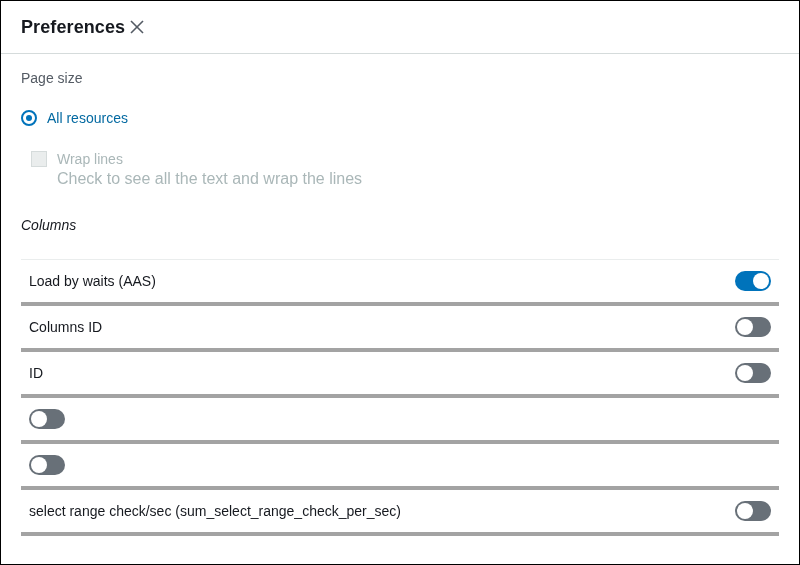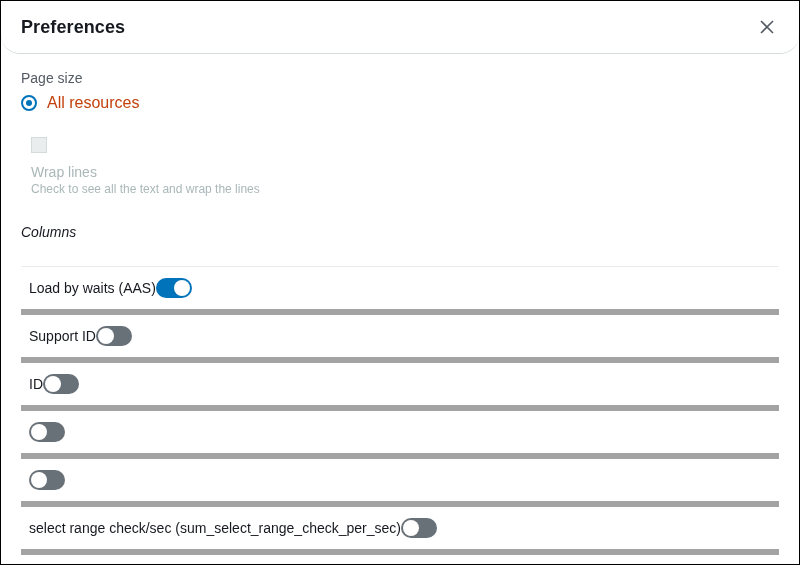--- a/index.html
+++ b/index.html
@@ -14,24 +14,22 @@
   .modal {
     border: 1px solid #000;
     display: flex;
     flex-direction: column;
     width: 800px;
     height: 565px;
   }
   .header {
     display: flex;
     align-items: center;
-    justify-content: space-between;
     padding: 14px 20px;
     border-bottom: 1px solid #d5dbdb;
-    border-radius: 19px;
   }
   .header h1 {
     font-size: 18px;
     font-weight: 700;
     color: #16191f;
     letter-spacing: 0.1px;
   }
   .close-btn {
     background: none;
     border: none;
@@ -44,21 +42,21 @@
     justify-content: center;
   }
   .body {
     padding: 16px 20px 20px 20px;
     flex: 1;
     overflow-y: auto;
   }
   .section-label {
     font-size: 14px;
     color: #545b64;
-    margin-bottom: 8px;
+    margin-bottom: 24px;
   }
   .radio-row {
     display: flex;
     align-items: center;
     gap: 10px;
     margin-bottom: 24px;
   }
   .radio-outer {
     width: 16px;
     height: 16px;
@@ -68,62 +66,61 @@
     align-items: center;
     justify-content: center;
   }
   .radio-inner {
     width: 6px;
     height: 6px;
     border-radius: 50%;
     background: #0073bb;
   }
   .radio-label {
-    font-size: 16px;
-    color: #c2410c;
+    font-size: 14px;
+    color: #0369a1;
   }
   .checkbox-block {
     display: flex;
     gap: 10px;
     margin: 0 0 26px 10px;
-    flex-direction: column;
   }
   .checkbox-square {
     width: 16px;
     height: 16px;
     border: 1px solid #d5dbdb;
     background: #eaeded;
     flex-shrink: 0;
     margin-top: 1px;
   }
   .checkbox-texts .cb-label {
     font-size: 14px;
     color: #aab7b8;
     line-height: 1.3;
   }
   .checkbox-texts .cb-desc {
-    font-size: 12px;
+    font-size: 16px;
     color: #aab7b8;
     line-height: 1.4;
   }
   .columns-label {
     font-size: 14px;
     color: #16191f;
     margin-bottom: 26px;
     font-style: italic;
   }
   .col-list {
     border-top: 1px solid #eaeded;
   }
   .col-row {
     display: flex;
     align-items: center;
-    justify-content: flex-start;
+    justify-content: space-between;
     padding: 11px 8px 11px 8px;
-    border-bottom: 6px solid #a3a3a3;
+    border-bottom: 4px solid #a3a3a3;
   }
   .col-row-left {
     display: flex;
     align-items: center;
     font-size: 14px;
     color: #16191f;
   }
   .toggle {
     width: 36px;
     height: 20px;
@@ -182,21 +179,21 @@
 
     <div class="col-list">
 
     <div class="col-row">
           <div class="col-row-left">Load by waits (AAS)</div>
           <div class="toggle on">
             <div class="knob"></div>
           </div>
         </div>
         <div class="col-row">
-          <div class="col-row-left">Support ID</div>
+          <div class="col-row-left">Columns ID</div>
           <div class="toggle off">
             <div class="knob"></div>
           </div>
         </div>
         <div class="col-row">
           <div class="col-row-left">ID</div>
           <div class="toggle off">
             <div class="knob"></div>
           </div>
         </div>

